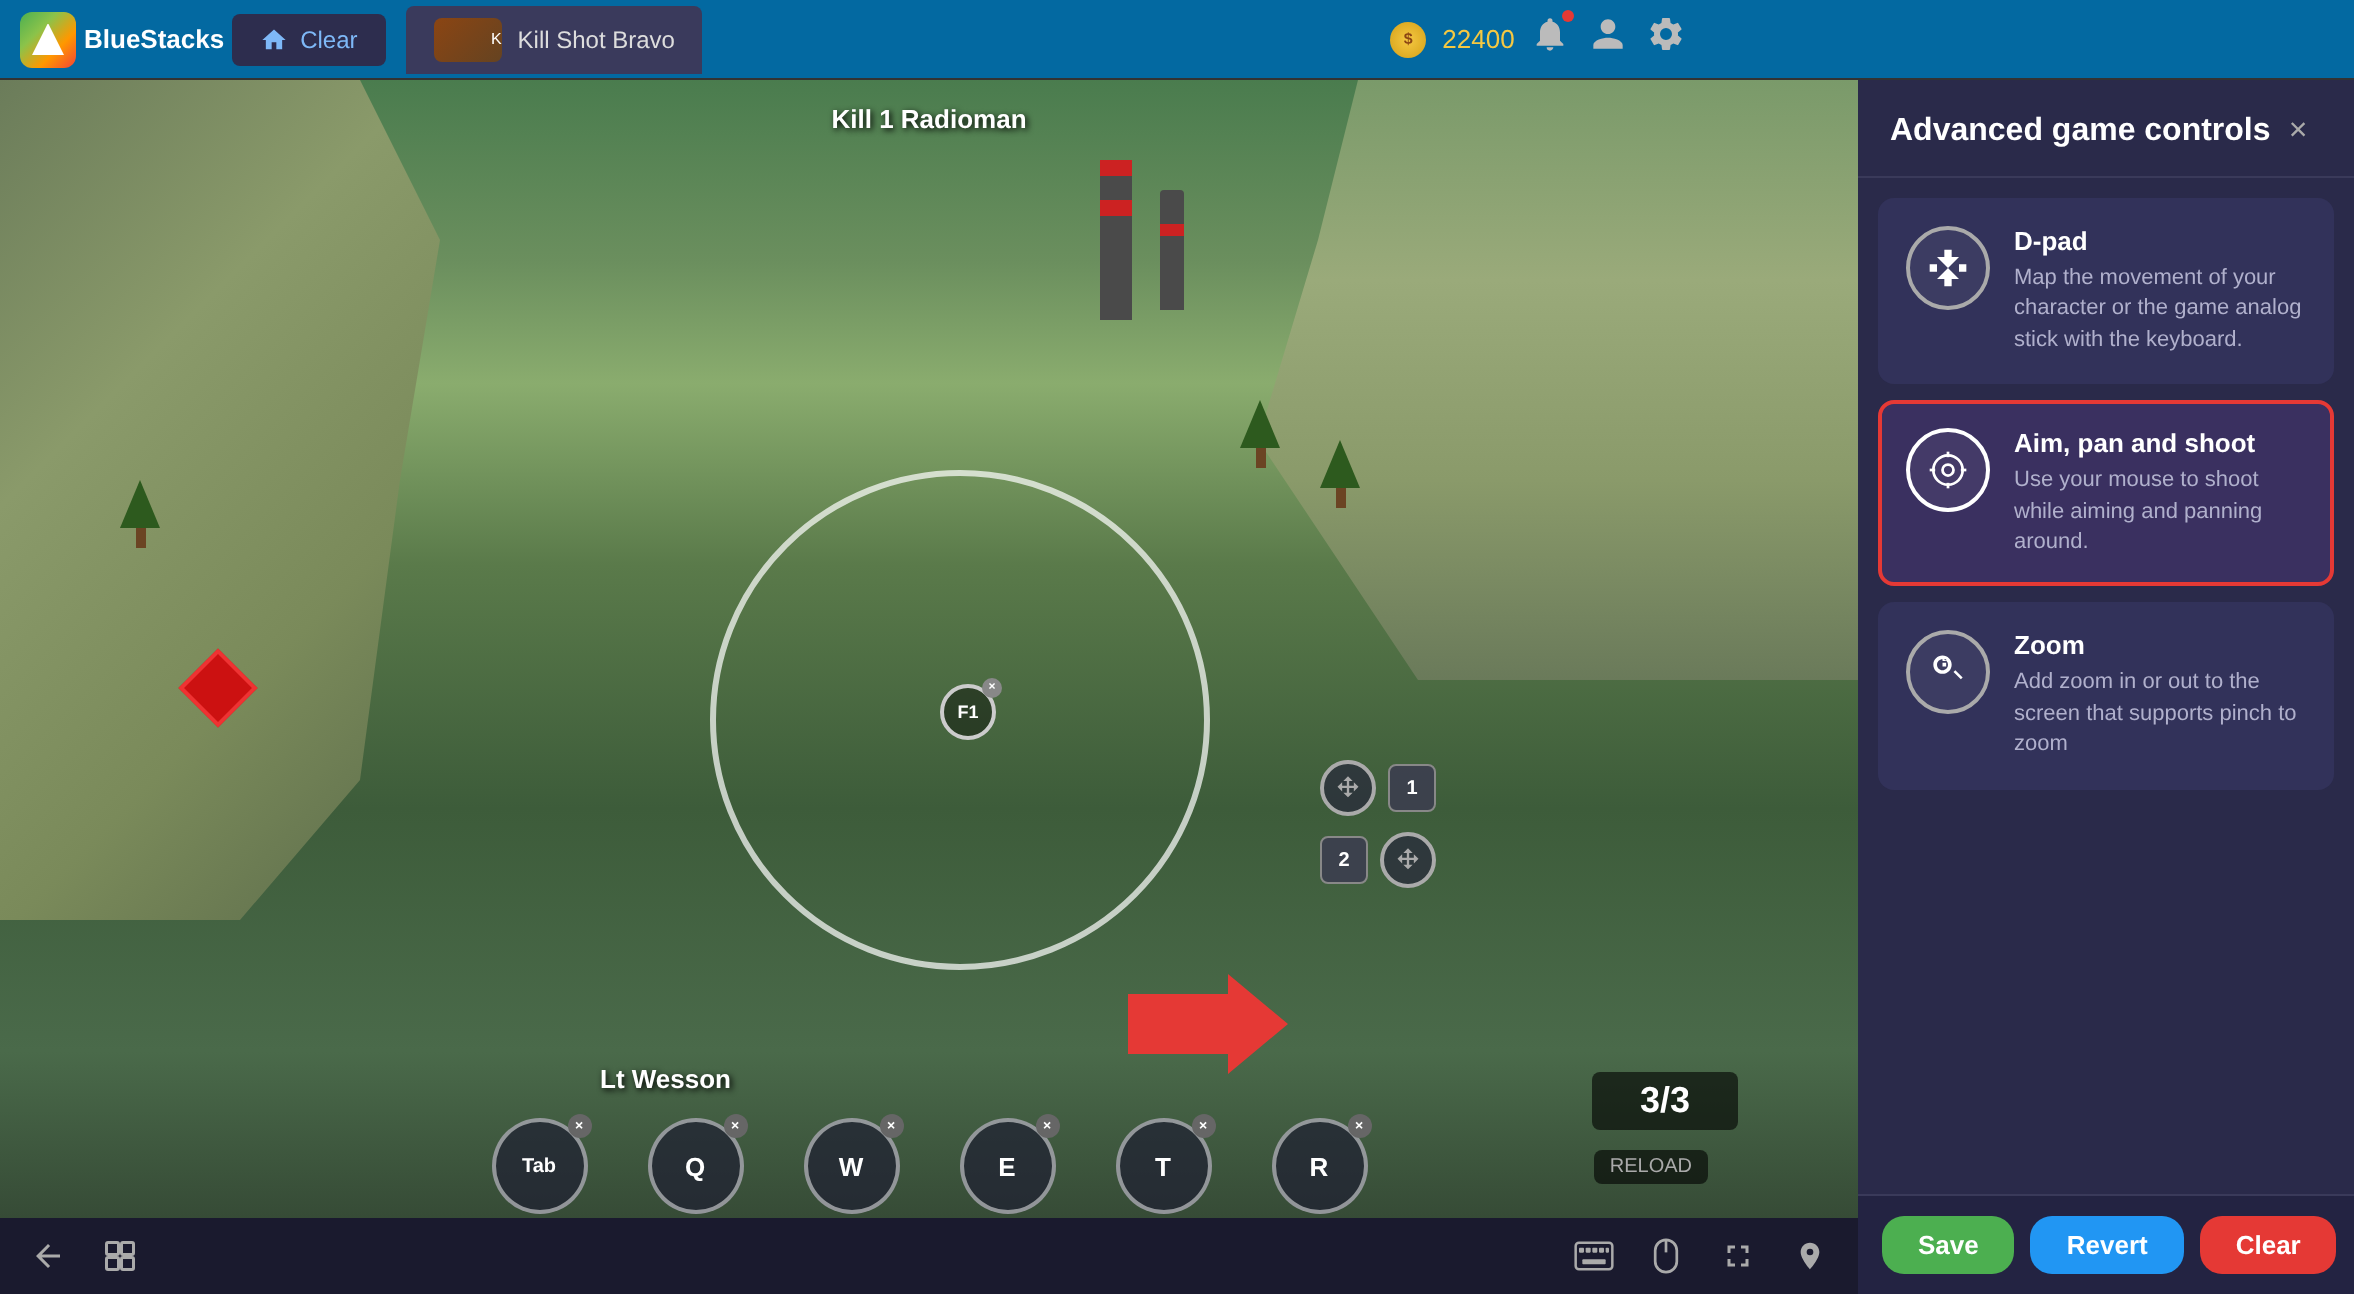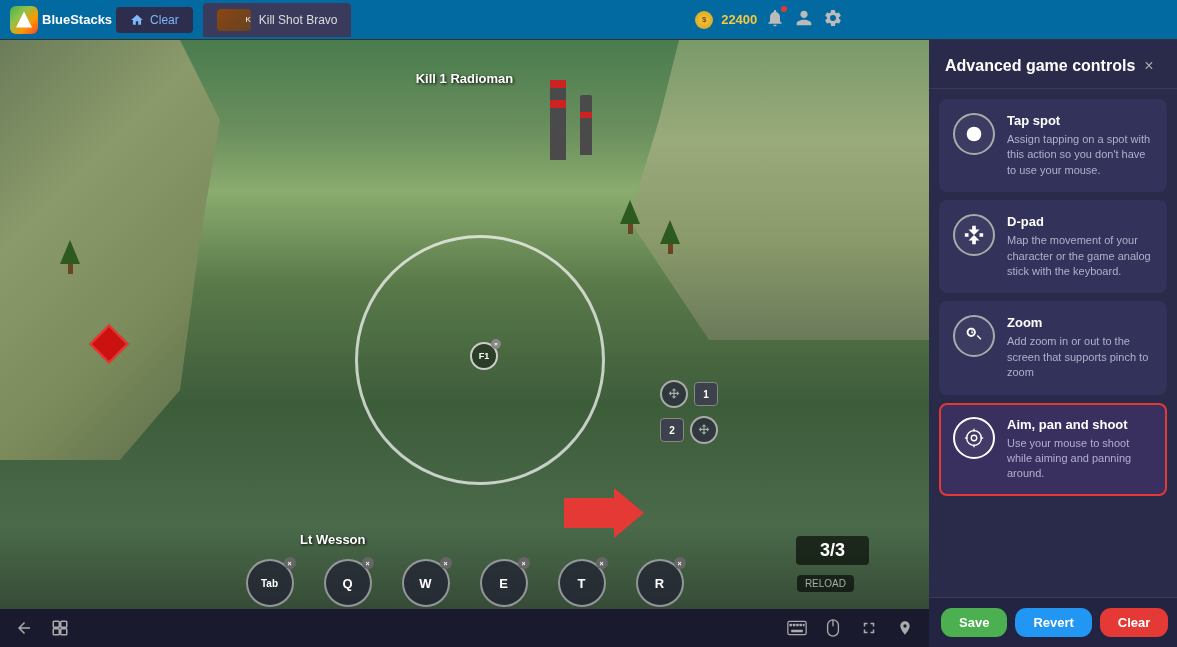--- a/index.html
+++ b/index.html
@@ -402,21 +402,20 @@
     }
     
     .objective-label {
       position: absolute;
       top: 12px; left: 50%;
       transform: translateX(-50%);
       color: white;
       font-size: 13px;
       font-weight: 600;
       text-shadow: 1px 1px 3px black;
-      margin-top: 19px;
     }
     
     .reload-indicator {
       position: absolute;
       bottom: 55px; right: 75px;
       background: rgba(0,0,0,0.6);
       color: #aaa;
       padding: 3px 8px;
       border-radius: 4px;
       font-size: 10px;
@@ -437,21 +436,21 @@
       </svg>
       <span style="color:#7eb8f7; font-size:12px;">Clear</span>
     </div>
     <div class="tab-game">
       <div class="game-thumb">KS</div>
       <span style="color:#ddd; font-size:12px;">Kill Shot Bravo</span>
     </div>
   </div>
   <div class="top-bar-center">
     <div class="coin-icon">$</div>
-    <span style="color:#f5c842; font-size:13px; font-weight:bold;text-align:right;">22400</span>
+    <span style="color:#f5c842; font-size:13px; font-weight:normal;text-align:right;">22400</span>
     <div class="notif-dot">
       <svg width="20" height="20" viewBox="0 0 24 24" fill="#bbb">
         <path d="M12 22c1.1 0 2-.9 2-2h-4a2 2 0 0 0 2 2zm6-6V11c0-3.07-1.64-5.64-4.5-6.32V4a1.5 1.5 0 0 0-3 0v.68C7.63 5.36 6 7.92 6 11v5l-2 2v1h16v-1l-2-2z"></path>
       </svg>
     </div>
     <div>
       <svg width="22" height="22" viewBox="0 0 24 24" fill="#bbb">
         <path d="M12 12c2.21 0 4-1.79 4-4s-1.79-4-4-4-4 1.79-4 4 1.79 4 4 4zm0 2c-2.67 0-8 1.34-8 4v2h16v-2c0-2.66-5.33-4-8-4z"></path>
       </svg>
     </div>
@@ -609,73 +608,62 @@
 
   <div class="right-panel">
     <div class="panel-header">
       <span class="panel-title">Advanced game controls</span>
       <div class="close-btn">
         <span>×</span>
       </div>
     </div>
     <div class="panel-scrollable">
 
-      <div class="control-card">
-        <div class="card-icon">
-          <svg width="22" height="22" viewBox="0 0 24 24" fill="white">
-            <circle cx="12" cy="12" r="8" fill="white"></circle>
-          </svg>
-        </div>
-        <div class="card-content">
-          <div class="card-title">Tap spot</div>
-          <div class="card-desc">Assign tapping on a spot with this action so you don't have to use your mouse.</div>
-        </div>
-      </div>
 
       <div class="control-card">
         <div class="card-icon">
           <svg width="24" height="24" viewBox="0 0 24 24" fill="white">
             <path d="M10 2v4H6l6 6 6-6h-4V2h-4zm0 20v-4H6l6-6 6 6h-4v4h-4zm-8-8h4v-4H2v4zm20 0h-4v-4h4v4z"></path>
           </svg>
         </div>
         <div class="card-content">
           <div class="card-title">D-pad</div>
           <div class="card-desc">Map the movement of your character or the game analog stick with the keyboard.</div>
-        </div>
-      </div>
-
-      <div class="control-card">
-        <div class="card-icon">
-          <svg width="24" height="24" viewBox="0 0 24 24" fill="white">
-            <path d="M9 3C6.24 3 4 5.24 4 8s2.24 5 5 5 5-2.24 5-5-2.24-5-5-5zm0 8c-1.66 0-3-1.34-3-3s1.34-3 3-3 3 1.34 3 3-1.34 3-3 3zm7 0l-1 1 4 4 1-1-4-4zm-7-4h2v2H9V7zm0-2h2v1H9V5z"></path>
-          </svg>
-        </div>
-        <div class="card-content">
-          <div class="card-title">Zoom</div>
-          <div class="card-desc">Add zoom in or out to the screen that supports pinch to zoom</div>
         </div>
       </div>
 
       <div class="control-card active">
         <div class="card-icon" style="border-color: white;">
           <svg width="24" height="24" viewBox="0 0 24 24" fill="none" stroke="white" stroke-width="1.5">
             <circle cx="12" cy="12" r="8"></circle>
             <circle cx="12" cy="12" r="3"></circle>
             <line x1="12" y1="2" x2="12" y2="5"></line>
             <line x1="12" y1="19" x2="12" y2="22"></line>
             <line x1="2" y1="12" x2="5" y2="12"></line>
             <line x1="19" y1="12" x2="22" y2="12"></line>
           </svg>
         </div>
         <div class="card-content">
           <div class="card-title">Aim, pan and shoot</div>
           <div class="card-desc">Use your mouse to shoot while aiming and panning around.</div>
         </div>
       </div>
 
+      <div class="control-card">
+        <div class="card-icon">
+          <svg width="24" height="24" viewBox="0 0 24 24" fill="white">
+            <path d="M9 3C6.24 3 4 5.24 4 8s2.24 5 5 5 5-2.24 5-5-2.24-5-5-5zm0 8c-1.66 0-3-1.34-3-3s1.34-3 3-3 3 1.34 3 3-1.34 3-3 3zm7 0l-1 1 4 4 1-1-4-4zm-7-4h2v2H9V7zm0-2h2v1H9V5z"></path>
+          </svg>
+        </div>
+        <div class="card-content">
+          <div class="card-title">Zoom</div>
+          <div class="card-desc">Add zoom in or out to the screen that supports pinch to zoom</div>
+        </div>
+      </div>
+
     </div>
 
     <div class="panel-footer">
       <button class="footer-btn save-btn">Save</button>
       <button class="footer-btn revert-btn">Revert</button>
       <button class="footer-btn clear-btn">Clear</button>
     </div>
   </div>
 
 </div>

